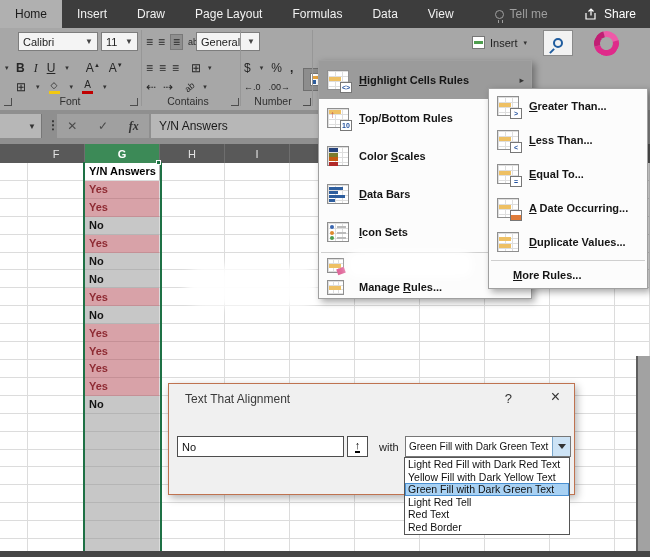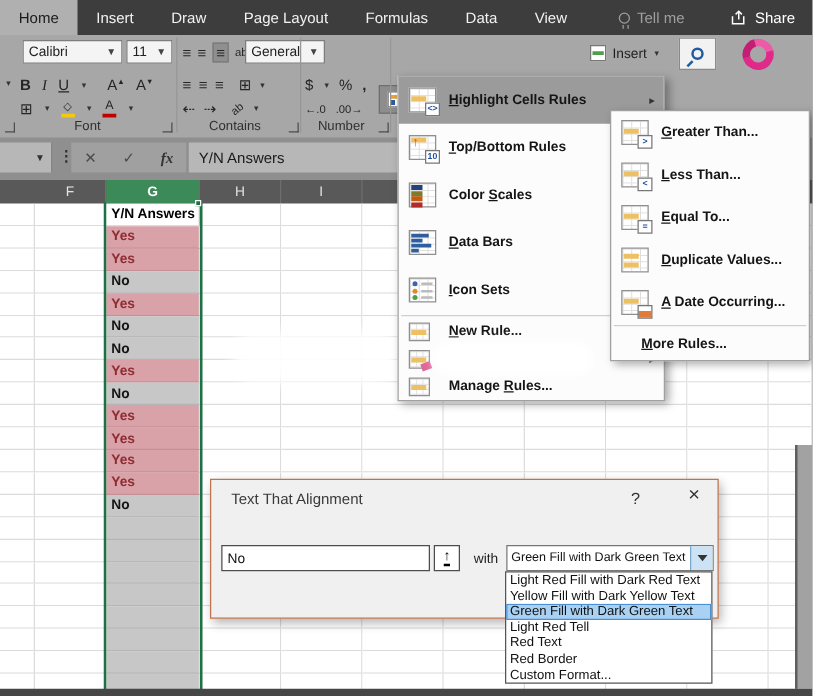--- a/index.html
+++ b/index.html
@@ -601,28 +601,20 @@
           </span>
         </span>
         <span class="mlabel"><span class="ubar">I</span>con Sets</span>
         <span class="marrow">▸</span>
       </div>
       <div class="msep"></div>
       <div class="mrow small">
         <span class="micon">
           <span class="mg sm">
             <i class="band" style="top: 5px;"></i>
-          </span>
-        </span>
-        <span class="mlabel"><span class="ubar">N</span>ew Rule...</span>
-      </div>
-      <div class="mrow small">
-        <span class="micon">
-          <span class="mg sm">
-            <i class="band" style="top: 5px;"></i>
             <i class="pink"></i>
           </span>
         </span>
         <span class="mlabel"></span>
         <span class="marrow">▸</span>
         <div class="mblur"></div>
       </div>
       <div class="mrow small">
         <span class="micon">
           <span class="mg sm">
@@ -656,34 +648,34 @@
           <span class="mg">
             <i class="band" style="top: 6px;"></i>
             <span class="mgbadge">=</span>
           </span>
         </span>
         <span class="mlabel"><span class="ubar">E</span>qual To...</span>
       </div>
       <div class="mrow mid">
         <span class="micon">
           <span class="mg">
+            <i class="band" style="top: 6px;"></i>
+            <i class="cal"></i>
+          </span>
+        </span>
+        <span class="mlabel"><span class="ubar">A</span> Date Occurring...</span>
+      </div>
+      <div class="mrow mid">
+        <span class="micon">
+          <span class="mg">
             <i class="band" style="top: 4px;"></i>
             <i class="band" style="top: 11px;"></i>
           </span>
         </span>
         <span class="mlabel"><span class="ubar">D</span>uplicate Values...</span>
-      </div>
-      <div class="mrow mid">
-        <span class="micon">
-          <span class="mg">
-            <i class="band" style="top: 6px;"></i>
-            <i class="cal"></i>
-          </span>
-        </span>
-        <span class="mlabel"><span class="ubar">A</span> Date Occurring...</span>
       </div>
       <div class="msep"></div>
       <div class="mrow tail">
         <span style="width: 16px; flex: 0 0 auto;"></span>
         <span class="mlabel"><span class="ubar">M</span>ore Rules...</span>
       </div>
     </div>
 
   <div class="vscroll"></div>
   <div class="statusbar"></div>
@@ -704,16 +696,15 @@
         </span>
     </div>
   </div>
   <div class="list" id="fmtlist">
       <div class="opt">Light Red Fill with Dark Red Text</div>
       <div class="opt">Yellow Fill with Dark Yellow Text</div>
       <div class="opt sel">Green Fill with Dark Green Text</div>
       <div class="opt">Light Red Tell</div>
       <div class="opt">Red Text</div>
       <div class="opt">Red Border</div>
-      <div class="opt">Custom Format...</div>
     </div>
 
 </div>
 
 </body></html>

